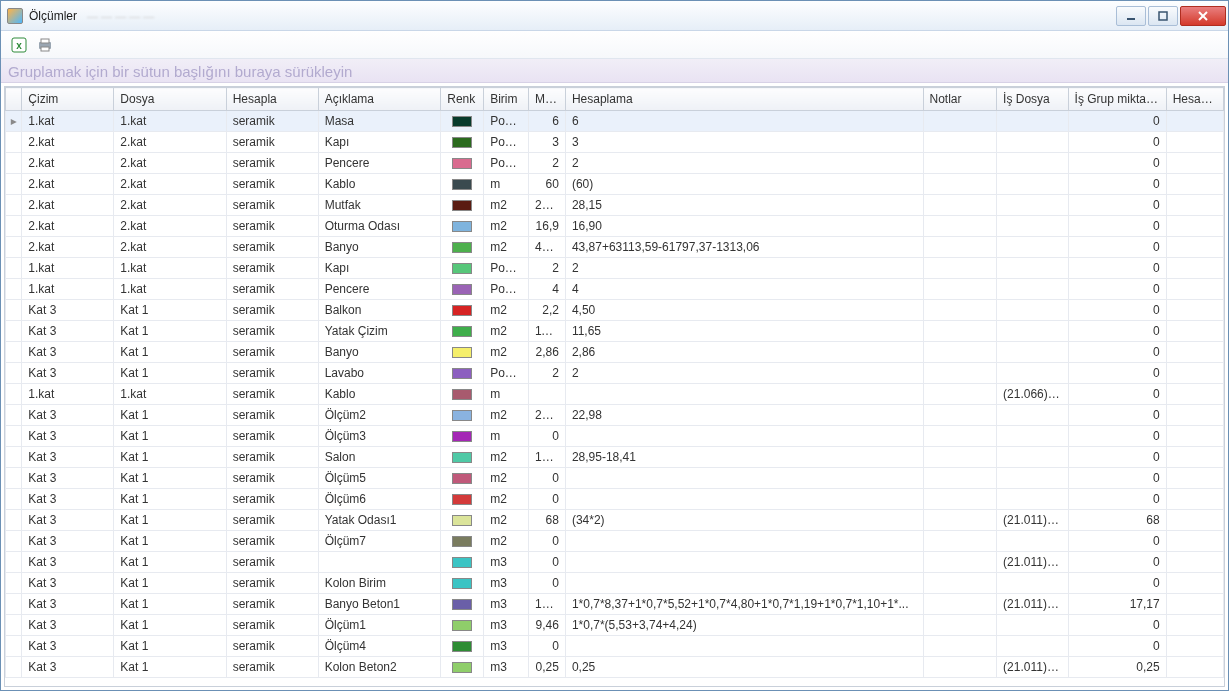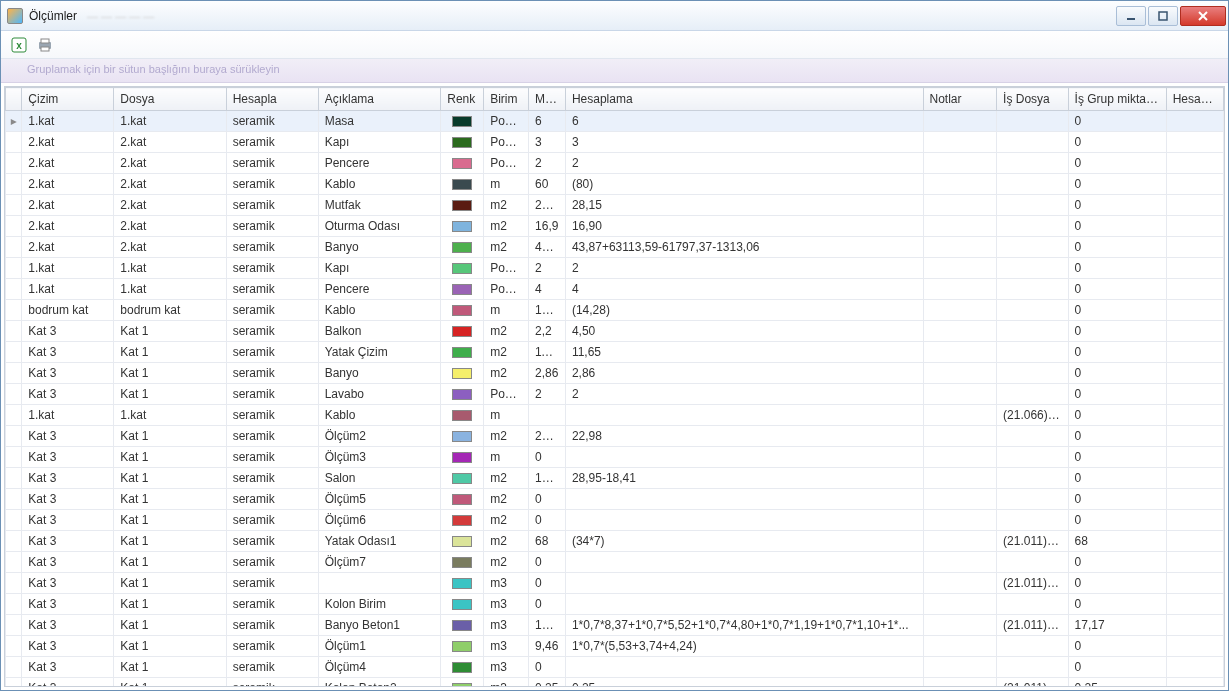--- a/index.html
+++ b/index.html
@@ -9,27 +9,27 @@
   .titlebar .app-icon { width: 16px; height: 16px; background: linear-gradient(135deg,#ffb347,#4db8ff); border: 1px solid #888; border-radius: 2px; margin-right: 6px; }
   .titlebar .title { flex: 0 0 auto; font-size: 12px; color: #1a1a1a; }
   .titlebar .blurred { margin-left: 10px; color: #ccc; filter: blur(1px); font-size: 11px; }
   .titlebar .spacer { flex: 1; }
   .winbtn { height: 20px; width: 30px; margin-left: 2px; display: inline-flex; align-items: center; justify-content: center; border: 1px solid transparent; border-radius: 2px; cursor: default; }
   .winbtn.min, .winbtn.max { background: linear-gradient(#f9fbfd,#dbe6f2); border-color: #a9bed7; color:#39546f; }
   .winbtn.close { width: 46px; background: linear-gradient(#e97f7f,#d43a2b); border-color: #b02d20; color: #fff; font-weight: bold; }
   .winbtn svg { display:block; }
   .toolbar { height: 28px; display: flex; align-items: center; gap: 10px; padding: 0 10px; border-bottom: 1px solid #e0e6ef; background: linear-gradient(#fff,#f6f8fb); }
   .ticon { width: 16px; height: 16px; display: inline-flex; align-items: center; justify-content: center; cursor: pointer; }
-  .grouppanel { height: 24px; background: linear-gradient(#f1eef7,#e9e3f3); color: #b2aacf; font-size: 11px; padding: 4px 26px; border-bottom: 1px solid #d7d1e6; }
+  .grouppanel { height: 24px; background: linear-gradient(#f1eef7,#e9e3f3); color: #b2aacf; font-size: 15px; padding: 4px 7px; border-bottom: 1px solid #d7d1e6; }
   .grid-wrap { flex: 1; overflow: auto; border: 1px solid #c9d0da; margin: 3px; }
   table { border-collapse: collapse; width: 100%; table-layout: fixed; }
   th { background: linear-gradient(#fdfdfe,#eef1f6); border: 1px solid #c9d0da; text-align: left; font-weight: normal; padding: 4px 6px; color: #333; white-space: nowrap; overflow:hidden; text-overflow: ellipsis; height: 22px; }
   td { border: 1px solid #e7eaf0; padding: 2px 6px; height: 21px; white-space: nowrap; overflow: hidden; text-overflow: ellipsis; }
   tbody tr.sel td { background: #eaf1fb; }
-  .right { }
+  .right { text-align: right; }
   .colorcell { text-align: center; }
   .colorcell span { display:inline-block; width: 20px; height: 11px; border: 1px solid #888; vertical-align: middle; }
   .rowmark { width: 14px; color: #8a8a8a; text-align:center; padding:0; border-right: none; }
   col.c-mark  { width: 16px; }
   col.c-cizim { width: 90px; }
   col.c-dosya { width: 110px; }
   col.c-kat   { width: 90px; }
   col.c-acik  { width: 120px; }
   col.c-renk  { width: 42px; }
   col.c-birim { width: 44px; }
@@ -167,21 +167,21 @@
           </tr>
           <tr>
             <td class="rowmark"></td>
             <td>2.kat</td>
             <td>2.kat</td>
             <td>seramik</td>
             <td>Kablo</td>
             <td class="colorcell"><span style="background:#3a4a4f"></span></td>
             <td>m</td>
             <td class="right">60</td>
-            <td>(80)</td>
+            <td>(60)</td>
             <td></td>
             <td></td>
             <td class="right">0</td>
             <td></td>
           </tr>
           <tr>
             <td class="rowmark"></td>
             <td>2.kat</td>
             <td>2.kat</td>
             <td>seramik</td>
@@ -250,35 +250,20 @@
             <td>Pozlar</td>
             <td class="right">4</td>
             <td>4</td>
             <td></td>
             <td></td>
             <td class="right">0</td>
             <td></td>
           </tr>
           <tr>
             <td class="rowmark"></td>
-            <td>bodrum kat</td>
-            <td>bodrum kat</td>
-            <td>seramik</td>
-            <td>Kablo</td>
-            <td class="colorcell"><span style="background:#c0597a"></span></td>
-            <td>m</td>
-            <td class="right">14,28</td>
-            <td>(14,28)</td>
-            <td></td>
-            <td></td>
-            <td class="right">0</td>
-            <td></td>
-          </tr>
-          <tr>
-            <td class="rowmark"></td>
             <td>Kat 3</td>
             <td>Kat 1</td>
             <td>seramik</td>
             <td>Balkon</td>
             <td class="colorcell"><span style="background:#d62323"></span></td>
             <td>m2</td>
             <td class="right">2,2</td>
             <td>4,50</td>
             <td></td>
             <td></td>
@@ -422,21 +407,21 @@
           </tr>
           <tr>
             <td class="rowmark"></td>
             <td>Kat 3</td>
             <td>Kat 1</td>
             <td>seramik</td>
             <td>Yatak Odası1</td>
             <td class="colorcell"><span style="background:#dbe49a"></span></td>
             <td>m2</td>
             <td class="right">68</td>
-            <td>(34*7)</td>
+            <td>(34*2)</td>
             <td></td>
             <td>(21.011) D...</td>
             <td class="right">68</td>
             <td></td>
           </tr>
           <tr>
             <td class="rowmark"></td>
             <td>Kat 3</td>
             <td>Kat 1</td>
             <td>seramik</td>

